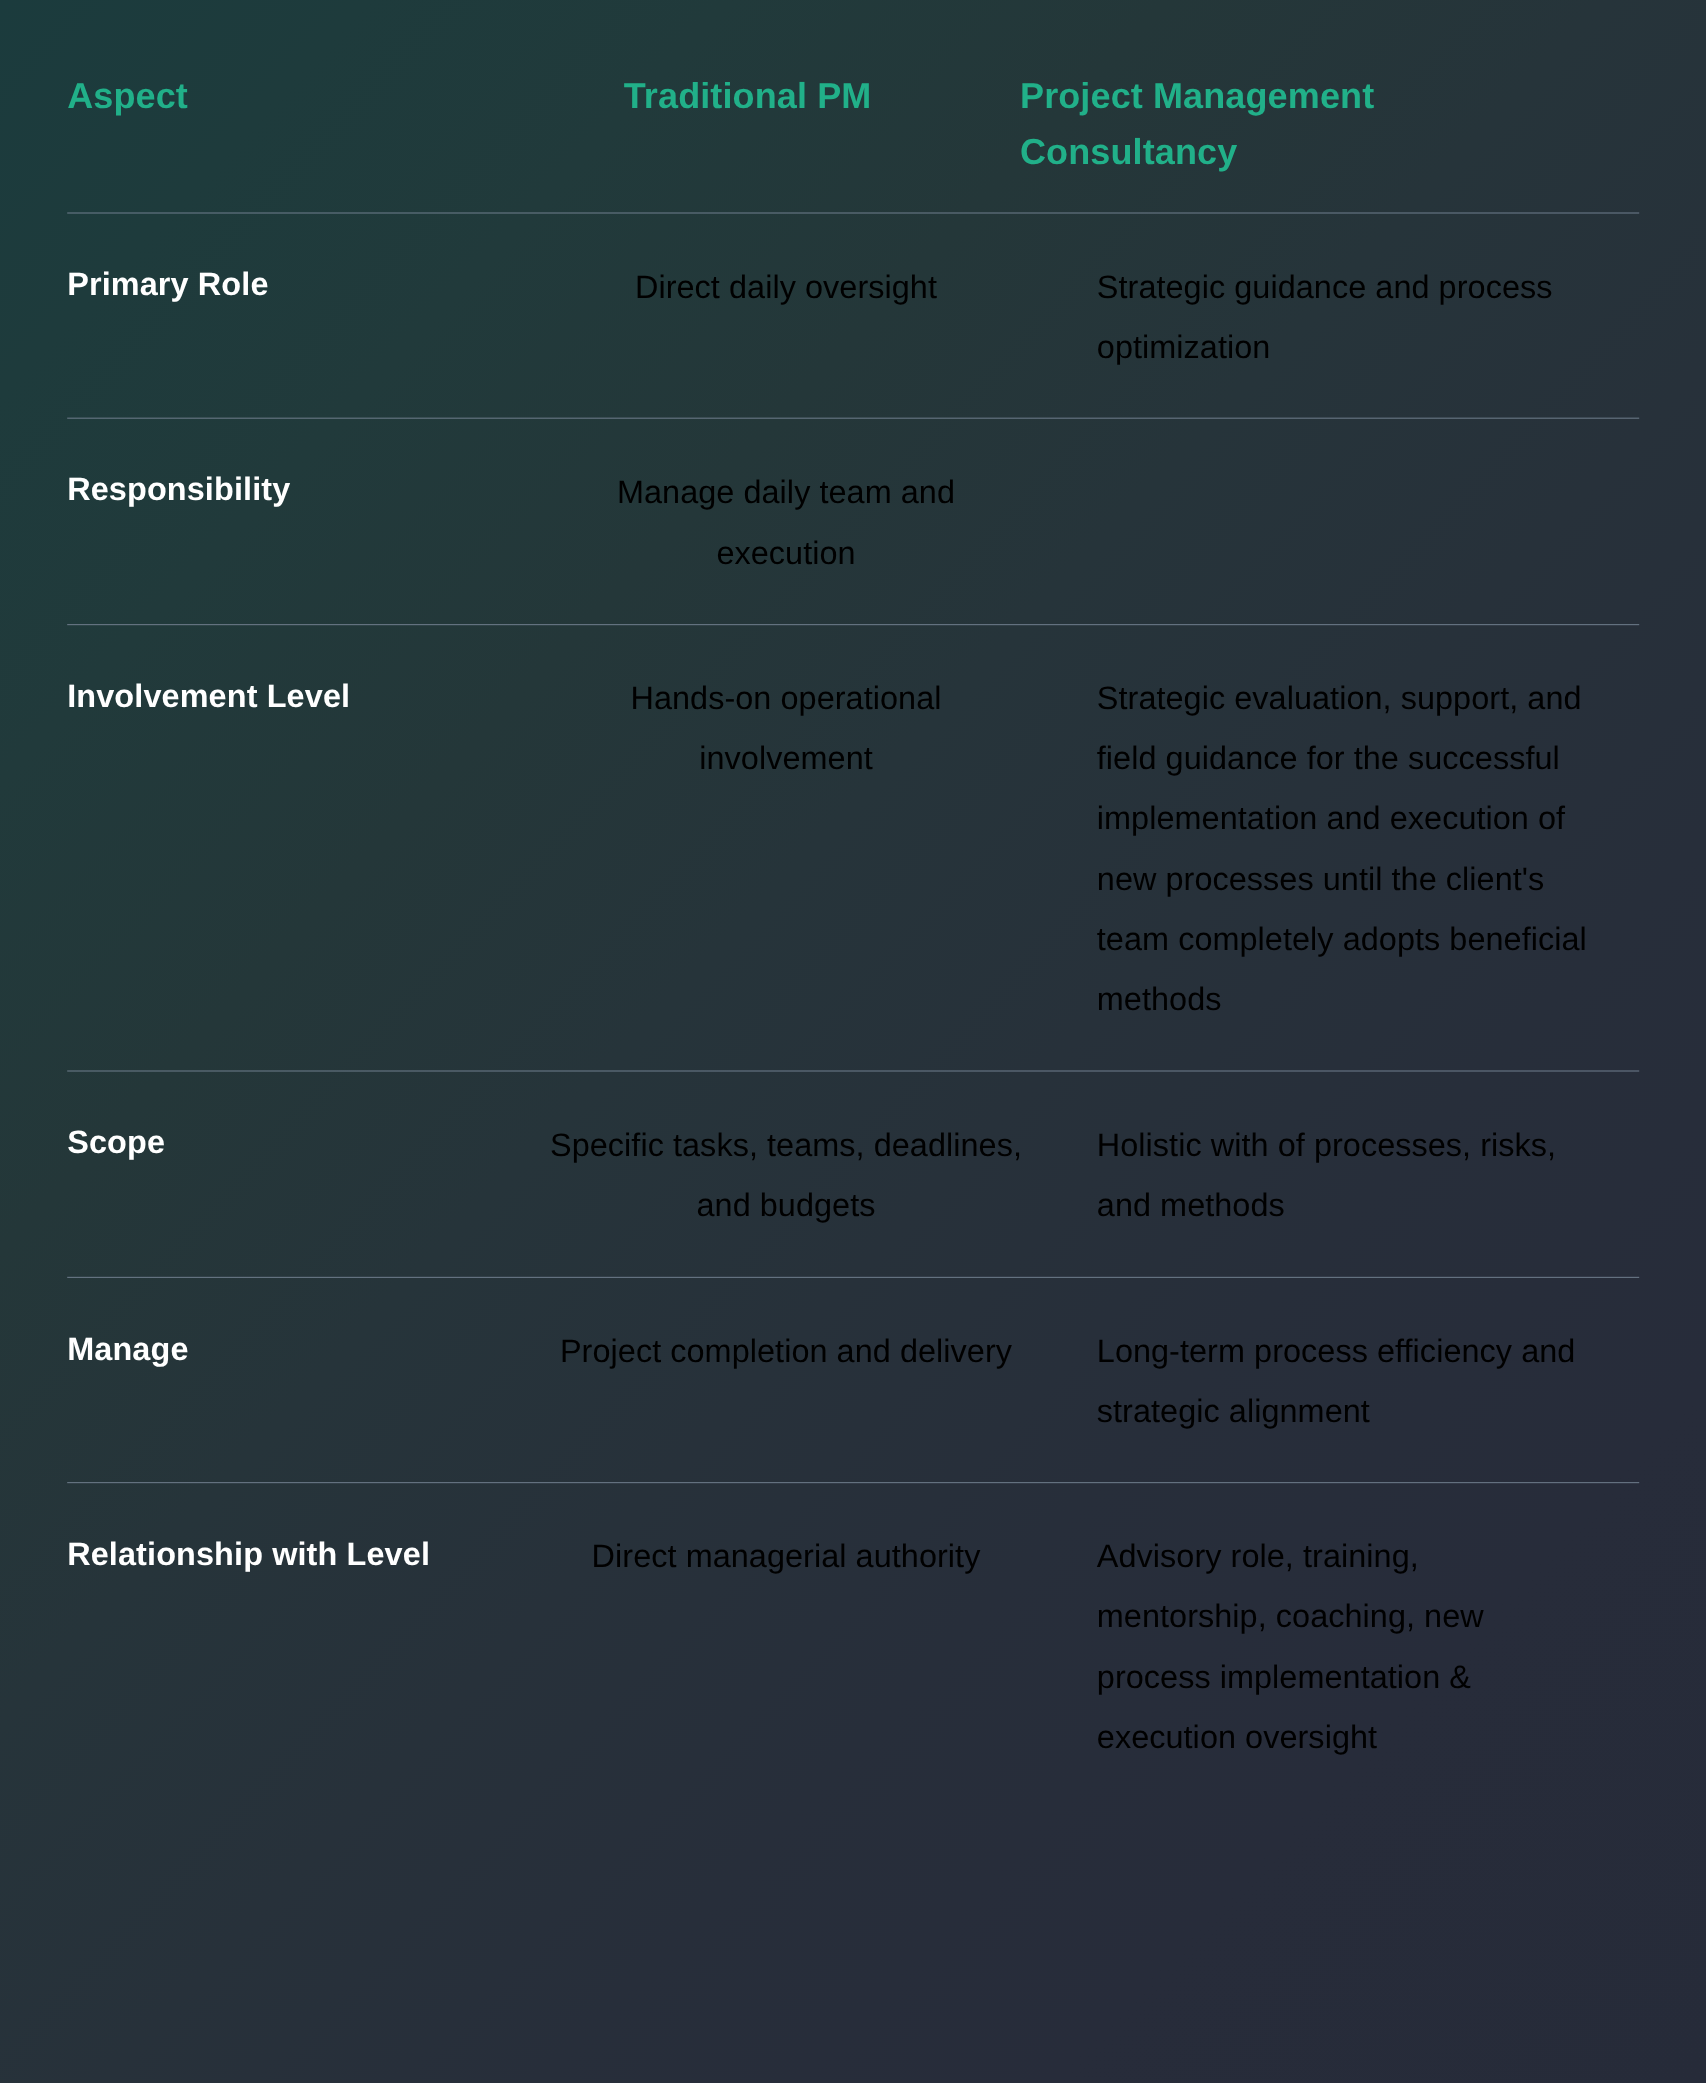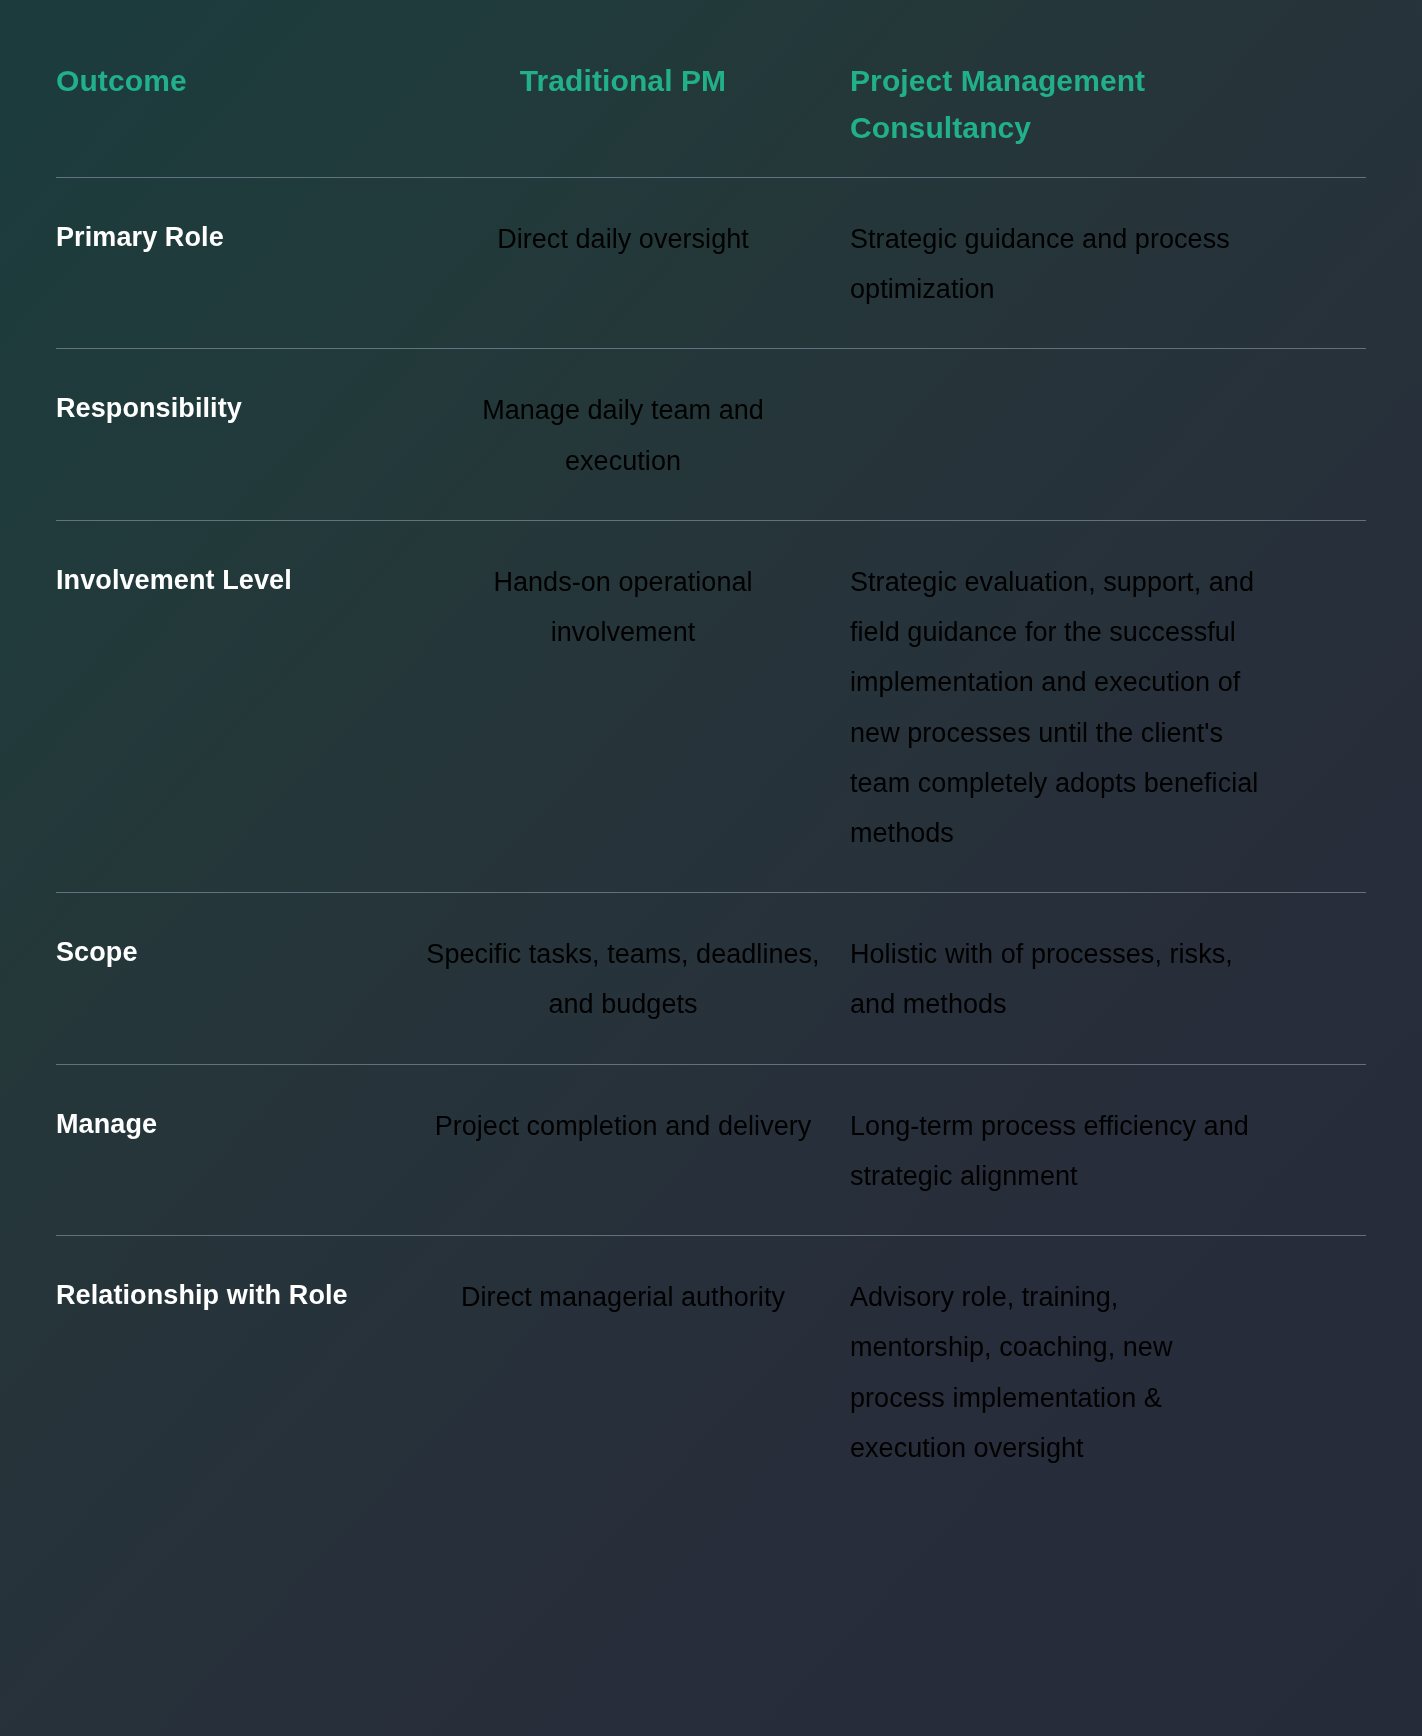--- a/index.html
+++ b/index.html
@@ -59,21 +59,21 @@
   .header-row { padding-top: 58px; padding-bottom: 26px; }
   .header-cell {
     color: #21b089;
     font-size: 30px;
     font-weight: bold;
     line-height: 1.55;
     letter-spacing: 0.1px;
   }
 
   
-  .body-row { padding-top: 36px; padding-bottom: 34px; }
+  .body-row { padding-top: 36px; padding-bottom: 34px; gap: 32px; }
 
   .aspect-label {
     color: #ffffff;
     font-size: 27px;
     font-weight: bold;
     line-height: 1.72;
     letter-spacing: 0.1px;
   }
   .cell-text {
     color: #000000;
@@ -83,21 +83,21 @@
     letter-spacing: 0.05px;
   }
 </style>
 </head>
 <body>
 
 <div class="page">
   <div class="table">
 
     <div class="row header-row">
-      <div class="col-aspect header-cell">Outcome</div>
+      <div class="col-aspect header-cell">Aspect</div>
       <div class="col-trad header-cell">Traditional PM</div>
       <div class="col-consult header-cell">Project Management Consultancy</div>
     </div>
 
     <div class="divider"></div>
 
     <div class="row body-row">
       <div class="col-aspect aspect-label">Primary Role</div>
       <div class="col-trad cell-text">Direct daily oversight</div>
       <div class="col-consult cell-text">Strategic guidance and process optimization</div>
@@ -130,19 +130,19 @@
 
     <div class="row body-row">
       <div class="col-aspect aspect-label">Manage</div>
       <div class="col-trad cell-text">Project completion and delivery</div>
       <div class="col-consult cell-text">Long-term process efficiency and strategic alignment</div>
     </div>
 
     <div class="divider"></div>
 
     <div class="row body-row">
-      <div class="col-aspect aspect-label">Relationship with Role</div>
+      <div class="col-aspect aspect-label">Relationship with Level</div>
       <div class="col-trad cell-text">Direct managerial authority</div>
       <div class="col-consult cell-text">Advisory role, training, mentorship, coaching, new process implementation &amp; execution oversight</div>
     </div>
 
   </div>
 </div>
 
 </body></html>

